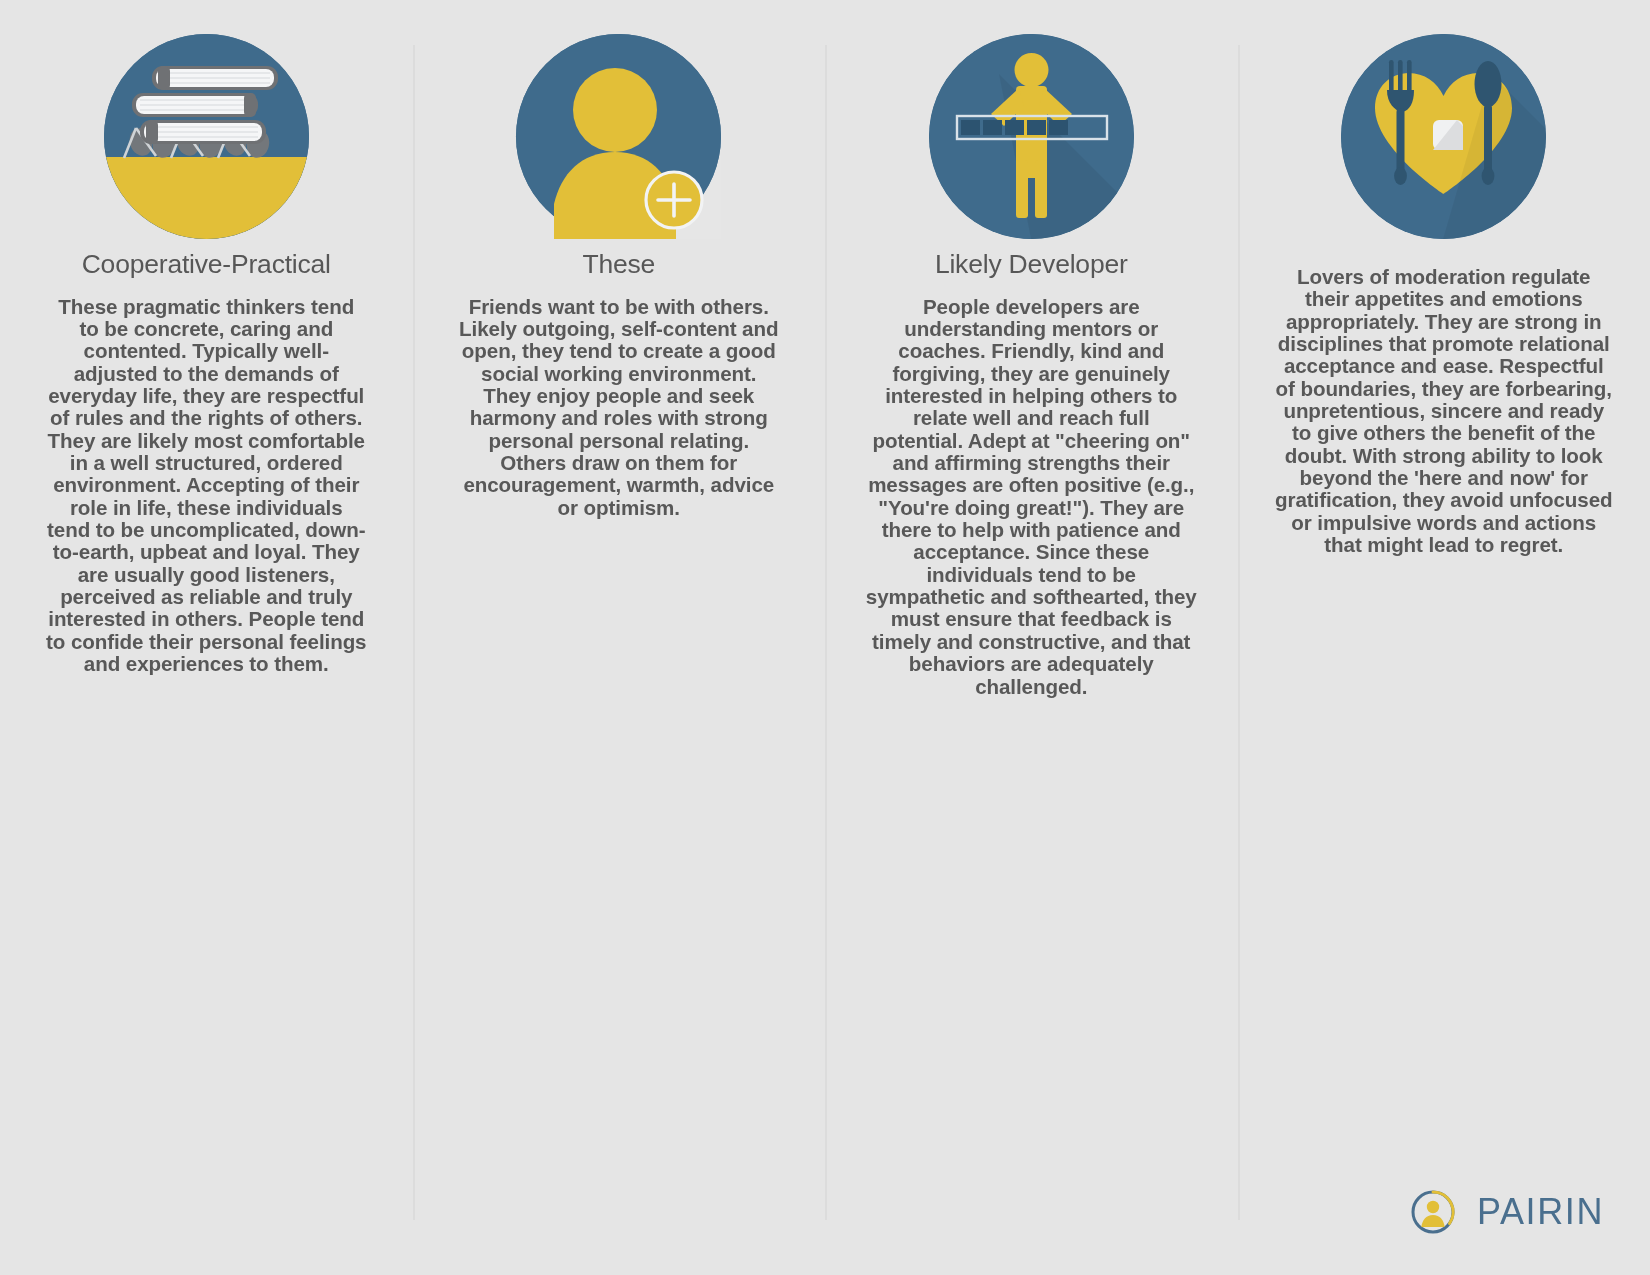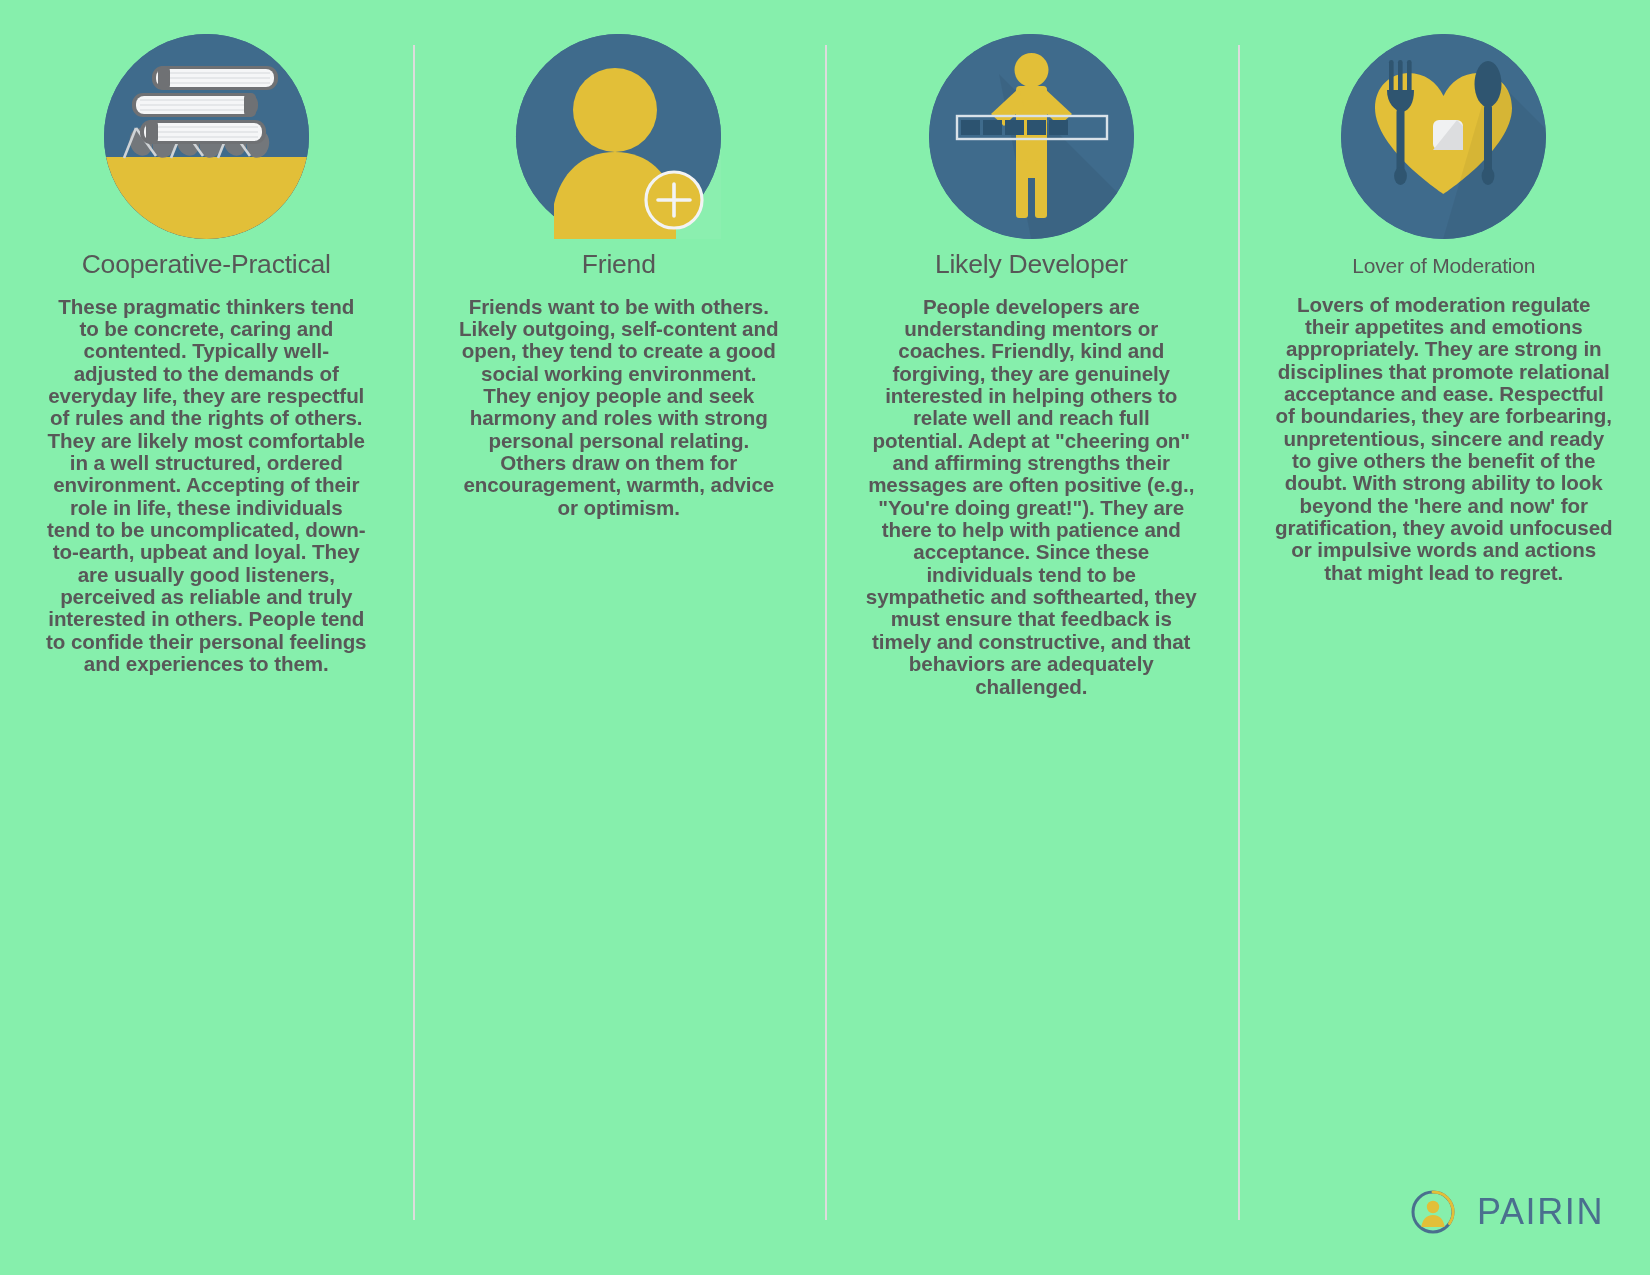--- a/index.html
+++ b/index.html
@@ -8,21 +8,21 @@
     background: #ffffff;
   }
   body {
     font-family: "Liberation Sans", "DejaVu Sans", sans-serif;
     color: #5a5a5a;
   }
   #page {
     position: relative;
     width: 1650px;
     height: 1275px;
-    background: #86efac;
+    background: #e5e5e5;
     overflow: hidden;
   }
 
   
   .columns {
     position: absolute;
     left: 0;
     top: 0;
     width: 1650px;
     height: 1275px;
@@ -188,21 +188,21 @@
             <path d="M99 118 C133 118 153 140 160 170 L160 205 L38 205 L38 170 C45 140 65 118 99 118 Z" fill="#e2bf38"></path>
             <g>
               <circle cx="158" cy="166" r="28" fill="#e2bf38"></circle>
               <circle cx="158" cy="166" r="28" fill="none" stroke="#f2f3f4" stroke-width="3.2"></circle>
               <path d="M158 150 V182 M142 166 H174" stroke="#f2f3f4" stroke-width="3.6" stroke-linecap="round"></path>
             </g>
           </svg>
         </div>
       </div>
 
-      <div class="card-title">Friend</div>
+      <div class="card-title">These</div>
       <div class="card-body">Friends want to be with others. Likely outgoing, self-content and open, they tend to create a good social working environment. They enjoy people and seek harmony and roles with strong personal personal relating. Others draw on them for encouragement, warmth, advice or optimism.</div>
     </div>
 
     <div class="column col-3">
       <div class="divider"></div>
 
       <div class="icon-wrap">
         <div class="icon-circle">
           <svg class="icon-svg" viewBox="0 0 205 205" xmlns="http://www.w3.org/2000/svg">
             <defs>
@@ -270,21 +270,20 @@
                 <ellipse cx="147" cy="142" rx="6.4" ry="9"></ellipse>
               </g>
 
               <rect x="92" y="86" width="30" height="30" rx="6" fill="#f0f1f2"></rect>
               <path d="M116 86 L122 92 L122 116 L92 116 Z" fill="#dcdddf"></path>
             </g>
           </svg>
         </div>
       </div>
 
-      <div class="card-title small">Lover of Moderation</div>
       <div class="card-body">Lovers of moderation regulate their appetites and emotions appropriately. They are strong in disciplines that promote relational acceptance and ease. Respectful of boundaries, they are forbearing, unpretentious, sincere and ready to give others the benefit of the doubt. With strong ability to look beyond the 'here and now' for gratification, they avoid unfocused or impulsive words and actions that might lead to regret.</div>
     </div>
 
   </div>
 
   <div class="logo">
     <svg class="logo-mark" viewBox="0 0 46 46" xmlns="http://www.w3.org/2000/svg">
       <circle cx="23" cy="23" r="20" fill="none" stroke="#4a6f8e" stroke-width="3"></circle>
       <path d="M23 3 A20 20 0 0 1 39.5 34.5" fill="none" stroke="#e2bf38" stroke-width="3" stroke-linecap="round"></path>
       <circle cx="23" cy="18" r="6.2" fill="#e2bf38"></circle>

